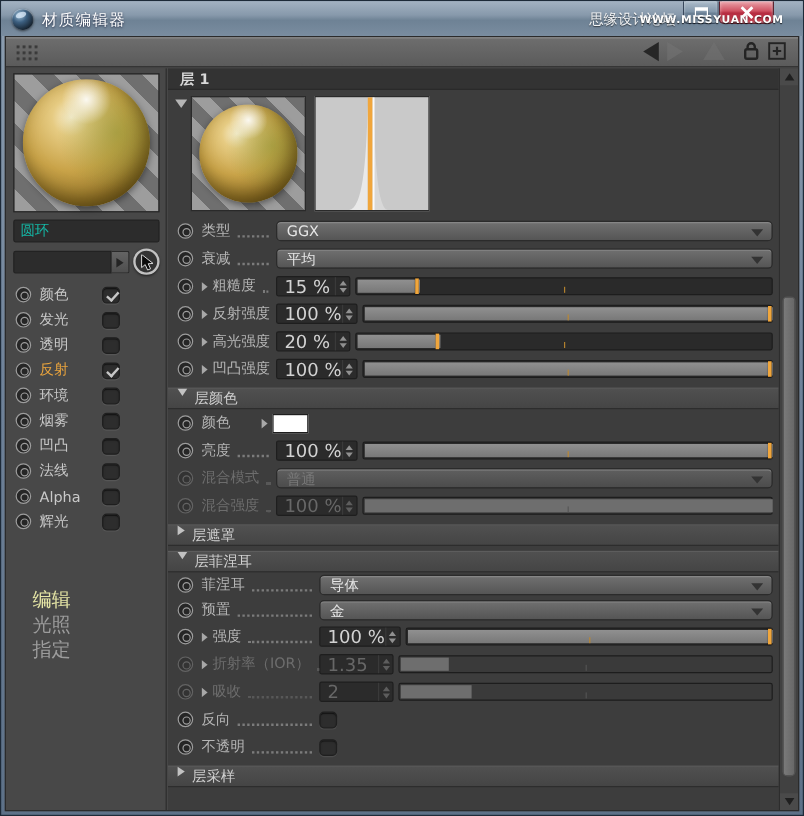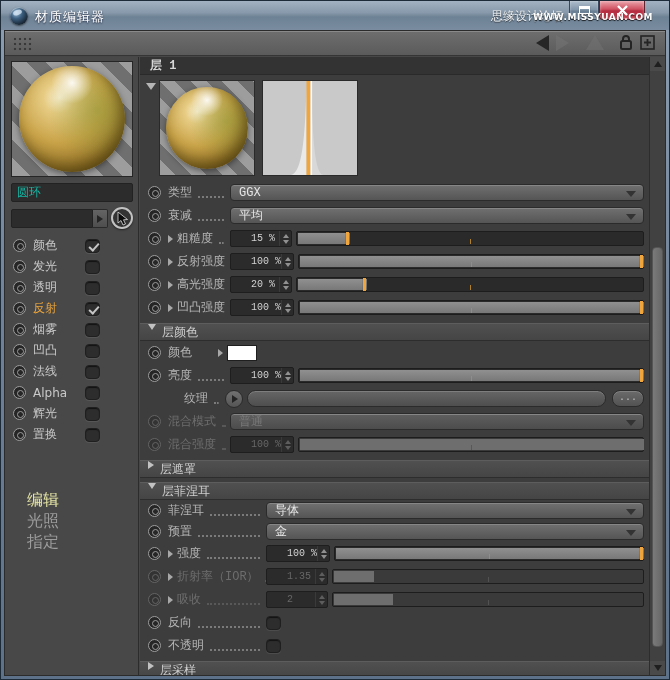--- a/index.html
+++ b/index.html
@@ -83,21 +83,21 @@
   .ch-label{font-size:12px;color:#c9c9c9;width:52px;}
   .channel.active .ch-label{color:#e8a33d;}
   .cbx{width:15px;height:14px;border-radius:4px;background:#2d2d2d;border:1px solid #1f1f1f;
     box-shadow:inset 0 1px 1px rgba(0,0,0,.6),0 1px 0 rgba(255,255,255,.08);}
   .cbx.on::after{content:"";display:block;width:8px;height:4px;border-left:2px solid #c6c6c6;
     border-bottom:2px solid #c6c6c6;transform:rotate(-48deg);margin:3px 0 0 3px;}
   .pages{position:absolute;left:0;top:432px;right:0;}
   .page{height:21px;line-height:21px;padding-left:22px;font-size:16px;color:#9c9c9c;}
   .page.active{color:#e6e6a6;}
   
-  .main{position:absolute;left:135px;top:26px;right:16px;bottom:0;background:#3d3d3d;overflow:hidden;font-family:Liberation Mono, monospace;}
+  .main{position:absolute;left:135px;top:26px;right:16px;bottom:0;background:#3d3d3d;overflow:hidden;}
   .layer-hdr{height:18px;background:#333;border-bottom:1px solid #2a2a2a;color:#d8d8d8;
     font-size:12px;font-weight:bold;line-height:18px;padding-left:10px;}
   .preview-row{height:106px;position:relative;}
   .exp-tri{position:absolute;left:6px;top:8px;width:0;height:0;border-left:5px solid transparent;
     border-right:5px solid transparent;border-top:7px solid #b5b5b5;}
   .thumb{position:absolute;top:5px;width:96px;height:96px;border:1px solid #2a2a2a;}
   .thumb.sphere-t{left:19px;background:repeating-linear-gradient(45deg,#9d9d9d 0 11px,#6f6f6f 11px 22px);
     display:flex;align-items:center;justify-content:center;}
   .thumb.graph-t{left:122px;background:#c9c9c9;}
   .row{height:23px;display:flex;align-items:center;padding:0 5px 0 8px;}
@@ -108,21 +108,21 @@
   .exp{width:0;height:0;border-top:4px solid transparent;border-bottom:4px solid transparent;
     border-left:5px solid #a8a8a8;margin-right:4px;flex:0 0 5px;}
   .leader{flex:1;min-width:4px;height:0;border-bottom:2px dotted #7b7b7b;margin:0 6px;transform:translateY(4px);}
   .dropdown{flex:1;height:17px;border-radius:4px;border:1px solid #2b2b2b;position:relative;
     background:linear-gradient(180deg,#707070,#555);box-shadow:inset 0 1px 0 #868686;
     color:#e6e6e6;font-size:12px;line-height:16px;padding:0 20px 0 8px;}
   .dd-arrow{position:absolute;right:7px;top:6px;width:0;height:0;border-left:5px solid transparent;
     border-right:5px solid transparent;border-top:6px solid #333;}
   .spin{flex:0 0 62px;height:17px;background:#2b2b2b;border:1px solid #1e1e1e;border-radius:2px;
     display:flex;align-items:center;margin-right:4px;}
-  .spin .val{flex:1;font-size:10px;color:#d2d2d2;padding-left:6px;white-space:nowrap;overflow:hidden;margin-left:14px;}
+  .spin .val{flex:1;font-size:15px;color:#d2d2d2;padding-left:6px;white-space:nowrap;overflow:hidden;}
   .spin .arr{flex:0 0 12px;height:100%;border-left:1px solid #3a3a3a;display:flex;flex-direction:column;
     align-items:center;justify-content:center;gap:2px;}
   .spin .arr i{display:block;width:0;height:0;border-left:3px solid transparent;border-right:3px solid transparent;}
   .spin .arr .u{border-bottom:4px solid #909090;}
   .spin .arr .d{border-top:4px solid #909090;}
   .slider{flex:1;height:15px;background:#2a2a2a;border:1px solid #1d1d1d;border-radius:2px;position:relative;}
   .slider .fill{position:absolute;left:1px;top:1px;bottom:1px;width:0;
     background:linear-gradient(180deg,#909090,#787878);}
   .slider .tick{position:absolute;left:50%;bottom:1px;width:1px;height:5px;background:#c08a2e;opacity:.9;}
   .slider .handle{position:absolute;top:0;bottom:0;width:3px;background:#f0a63c;box-shadow:0 0 1px #000;}
@@ -237,20 +237,25 @@
           <span class="ch-label">透明</span>
           <span class="cbx"></span>
         </div>
         <div class="channel active">
           <span class="radio"></span>
           <span class="ch-label">反射</span>
           <span class="cbx on"></span>
         </div>
         <div class="channel">
           <span class="radio"></span>
+          <span class="ch-label">环境</span>
+          <span class="cbx"></span>
+        </div>
+        <div class="channel">
+          <span class="radio"></span>
           <span class="ch-label">烟雾</span>
           <span class="cbx"></span>
         </div>
         <div class="channel">
           <span class="radio"></span>
           <span class="ch-label">凹凸</span>
           <span class="cbx"></span>
         </div>
         <div class="channel">
           <span class="radio"></span>
@@ -258,25 +263,20 @@
           <span class="cbx"></span>
         </div>
         <div class="channel">
           <span class="radio"></span>
           <span class="ch-label">Alpha</span>
           <span class="cbx"></span>
         </div>
         <div class="channel">
           <span class="radio"></span>
           <span class="ch-label">辉光</span>
-          <span class="cbx"></span>
-        </div>
-        <div class="channel">
-          <span class="radio"></span>
-          <span class="ch-label">置换</span>
           <span class="cbx"></span>
         </div>
       </div>
 
       <div class="pages">
         <div class="page active">编辑</div>
         <div class="page">光照</div>
         <div class="page">指定</div>
       </div>
     </div>
@@ -427,29 +427,20 @@
               <i class="u"></i>
               <i class="d"></i>
             </span>
         </div>
         <div class="slider">
           <div class="fill" style="width: 100%;"></div>
             <div class="tick"></div>
             <div class="handle" style="left: calc(100% - 3px);"></div>
         </div>
       </div>
-      <div class="row" style="padding-left:44px;">
-        <span class="lblz tex">
-            <span class="lbl">纹理</span>
-            <span class="leader"></span>
-          </span>
-        <span class="rnd-btn"></span>
-        <div class="pill"></div>
-        <div class="dots-btn">...</div>
-      </div>
       <div class="row dis">
         <span class="radio"></span>
         <span class="lblz">
             <span class="lbl">混合模式</span>
             <span class="leader"></span>
           </span>
         <div class="dropdown">
           <span>普通</span>
           <span class="dd-arrow"></span>
         </div>

